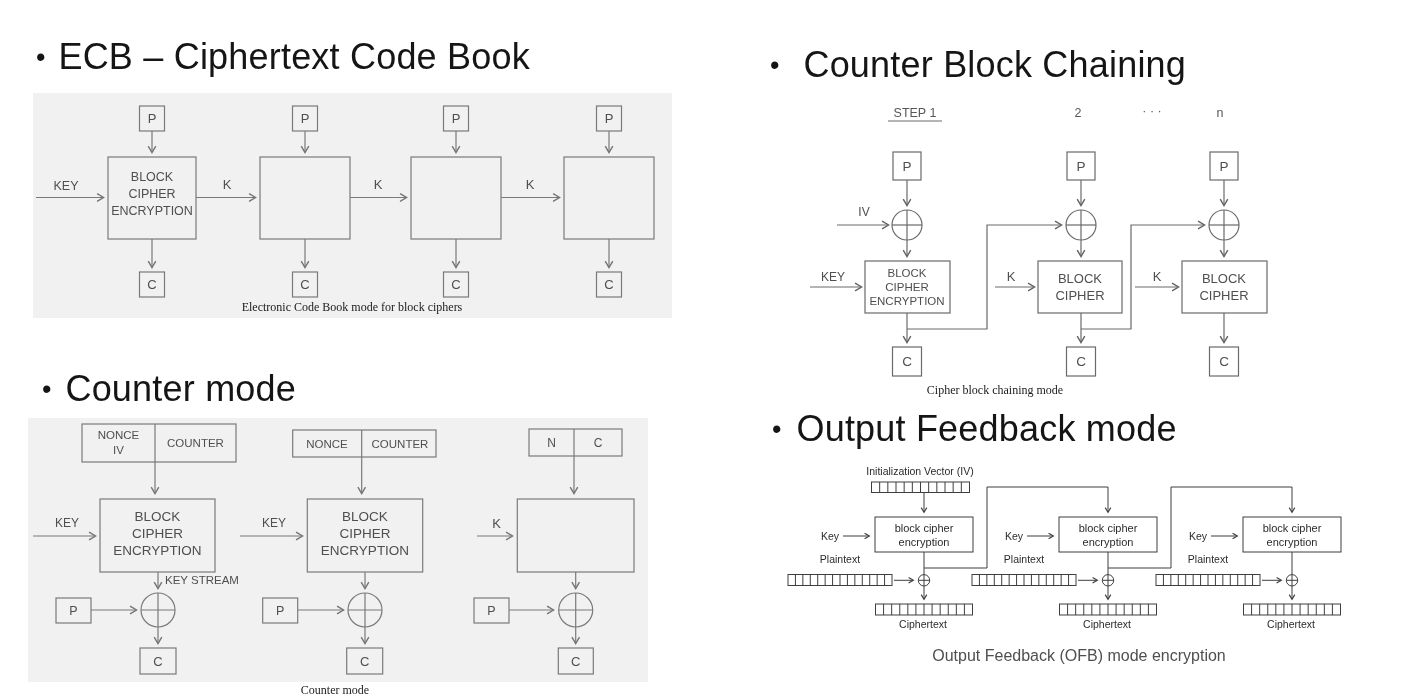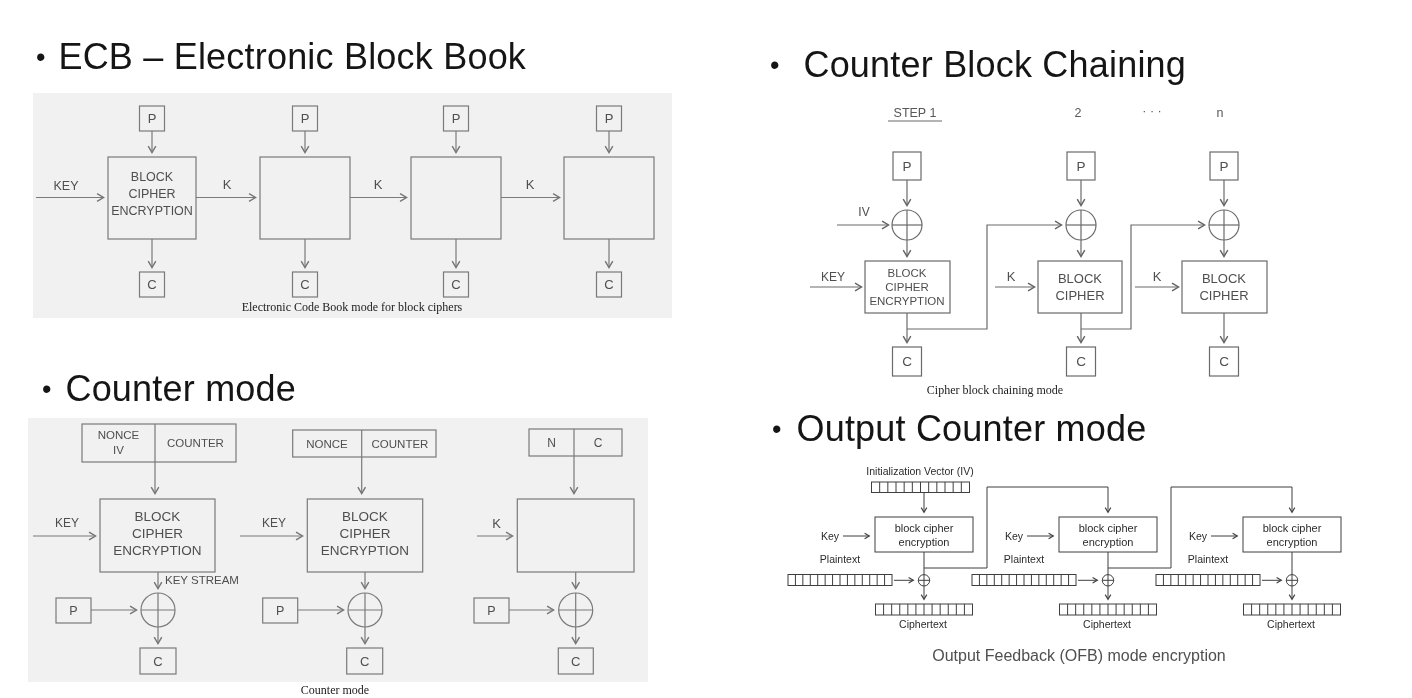--- a/index.html
+++ b/index.html
@@ -14,36 +14,36 @@
   text.hdr{fill:#585858;}
   text.ofbt{fill:#2b2b2b;}
 </style>
 </head>
 <body>
 
 <div id="slide">
 
   <div class="title" style="left:36px;top:36px;gap:13px;">
     <span class="bullet">•</span>
-    <span class="title-text">ECB – Electronic Block Book</span>
+    <span class="title-text">ECB – Ciphertext Code Book</span>
   </div>
 
   <div class="title" style="left:770px;top:44px;gap:24px;">
     <span class="bullet">•</span>
     <span class="title-text">Counter Block Chaining</span>
   </div>
 
   <div class="title" style="left:42px;top:368px;gap:14px;">
     <span class="bullet">•</span>
     <span class="title-text">Counter mode</span>
   </div>
 
   <div class="title" style="left:772px;top:408px;gap:15px;">
     <span class="bullet">•</span>
-    <span class="title-text">Output Counter mode</span>
+    <span class="title-text">Output Feedback mode</span>
   </div>
 
   <svg class="abs" style="left:20px;top:90px" width="670" height="230" viewBox="20 90 670 230">
     <defs>
       <marker id="ae" viewBox="0 0 10 10" refX="7" refY="5" markerWidth="9" markerHeight="9" orient="auto">
         <path d="M1.5,1.5 L7.5,5 L1.5,8.5" fill="none" stroke="#757575" stroke-width="1.3"></path>
       </marker>
     </defs>
     <rect x="33" y="93" width="639" height="225" fill="#f1f1f1"></rect>
     <g stroke="#7a7a7a" fill="none" stroke-width="1.2">

